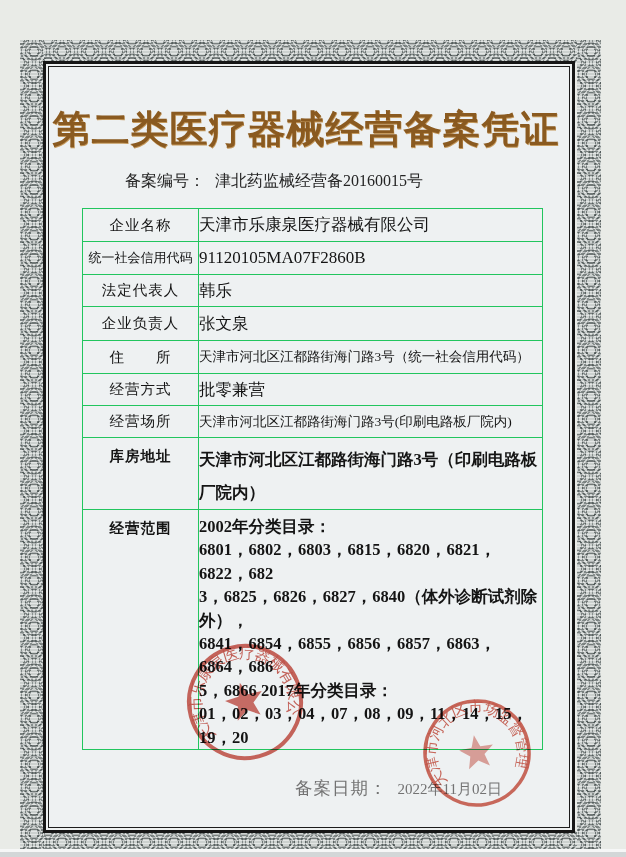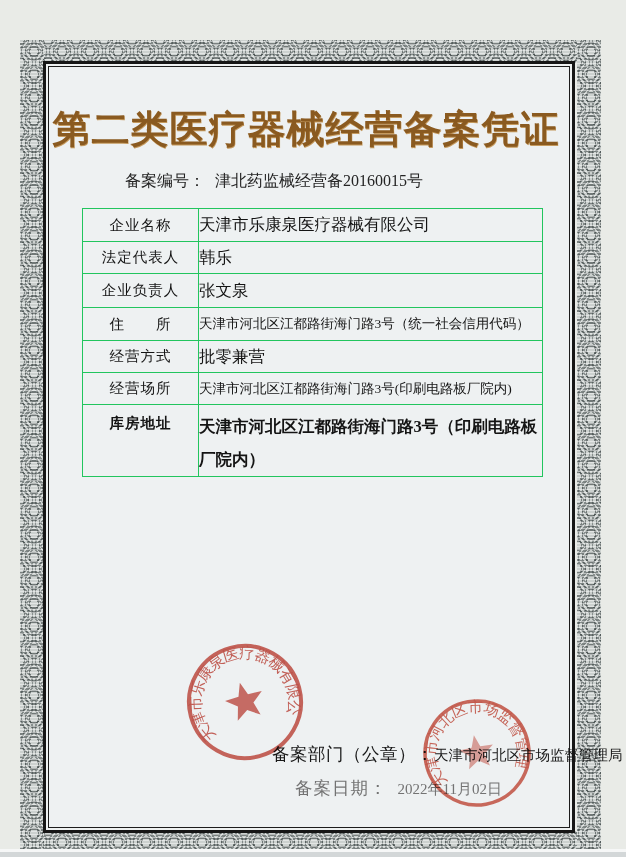--- a/index.html
+++ b/index.html
@@ -105,20 +105,24 @@
     <div class="filing-line">
       <span class="lab">备案编号：</span><span class="no">津北药监械经营备20160015号</span>
     </div>
 
     <table class="cert">
       <tbody>
           <tr style="height:33px;">
         <td class="lbl">企业名称</td>
         <td class="val">天津市乐康泉医疗器械有限公司</td>
       </tr>
+      <tr style="height:33px;">
+        <td class="lbl small">统一社会信用代码</td>
+        <td class="val" style="font-size:17px;">91120105MA07F2860B</td>
+      </tr>
       <tr style="height:32px;">
         <td class="lbl">法定代表人</td>
         <td class="val">韩乐</td>
       </tr>
       <tr style="height:34px;padding-left:8px;">
         <td class="lbl">企业负责人</td>
         <td class="val">张文泉</td>
       </tr>
       <tr style="height:33px;">
         <td class="lbl">住　　所</td>
@@ -130,26 +134,33 @@
       </tr>
       <tr style="height:32px;padding-left:20px;">
         <td class="lbl">经营场所</td>
         <td class="val mid">天津市河北区江都路街海门路3号(印刷电路板厂院内)</td>
       </tr>
       <tr class="top-align" style="height:65px;">
         <td class="lbl">库房地址</td>
         <td class="val pre">天津市河北区江都路街海门路3号（印刷电路板
 厂院内）</td>
       </tr>
+      <tr class="top-align" style="height:191px;">
+        <td class="lbl">经营范围</td>
+        <td class="val pre-scope">2002年分类目录：
+6801，6802，6803，6815，6820，6821，6822，682
+3，6825，6826，6827，6840（体外诊断试剂除
+外），
+6841，6854，6855，6856，6857，6863，6864，686
+5，6866 2017年分类目录：
+01，02，03，04，07，08，09，11，14，15，19，20</td>
+      </tr>
     </tbody>
       </table>
 
-    <div class="dept-line">
-      <span class="lab">备案部门（公章）：</span><span class="val">天津市河北区市场监督管理局</span>
-    </div>
 
     <div class="date-line">
       <span class="lab">备案日期：</span><span class="val">2022年11月02日</span>
     </div>
   </div>
 
   <svg class="seal seal-company" width="140" height="140" viewBox="-70 -70 140 140">
     <g transform="rotate(-15)">
       <circle cx="0" cy="0" r="56" fill="none" stroke="#c23a2e" stroke-width="4" stroke-opacity="0.9"></circle>
       <polygon points="0,-20 4.9,-6.8 19,-6.2 8,2.6 11.8,16.2 0,8.4 -11.8,16.2 -8,2.6 -19,-6.2 -4.9,-6.8" fill="#c23a2e" fill-opacity="0.85"></polygon>

